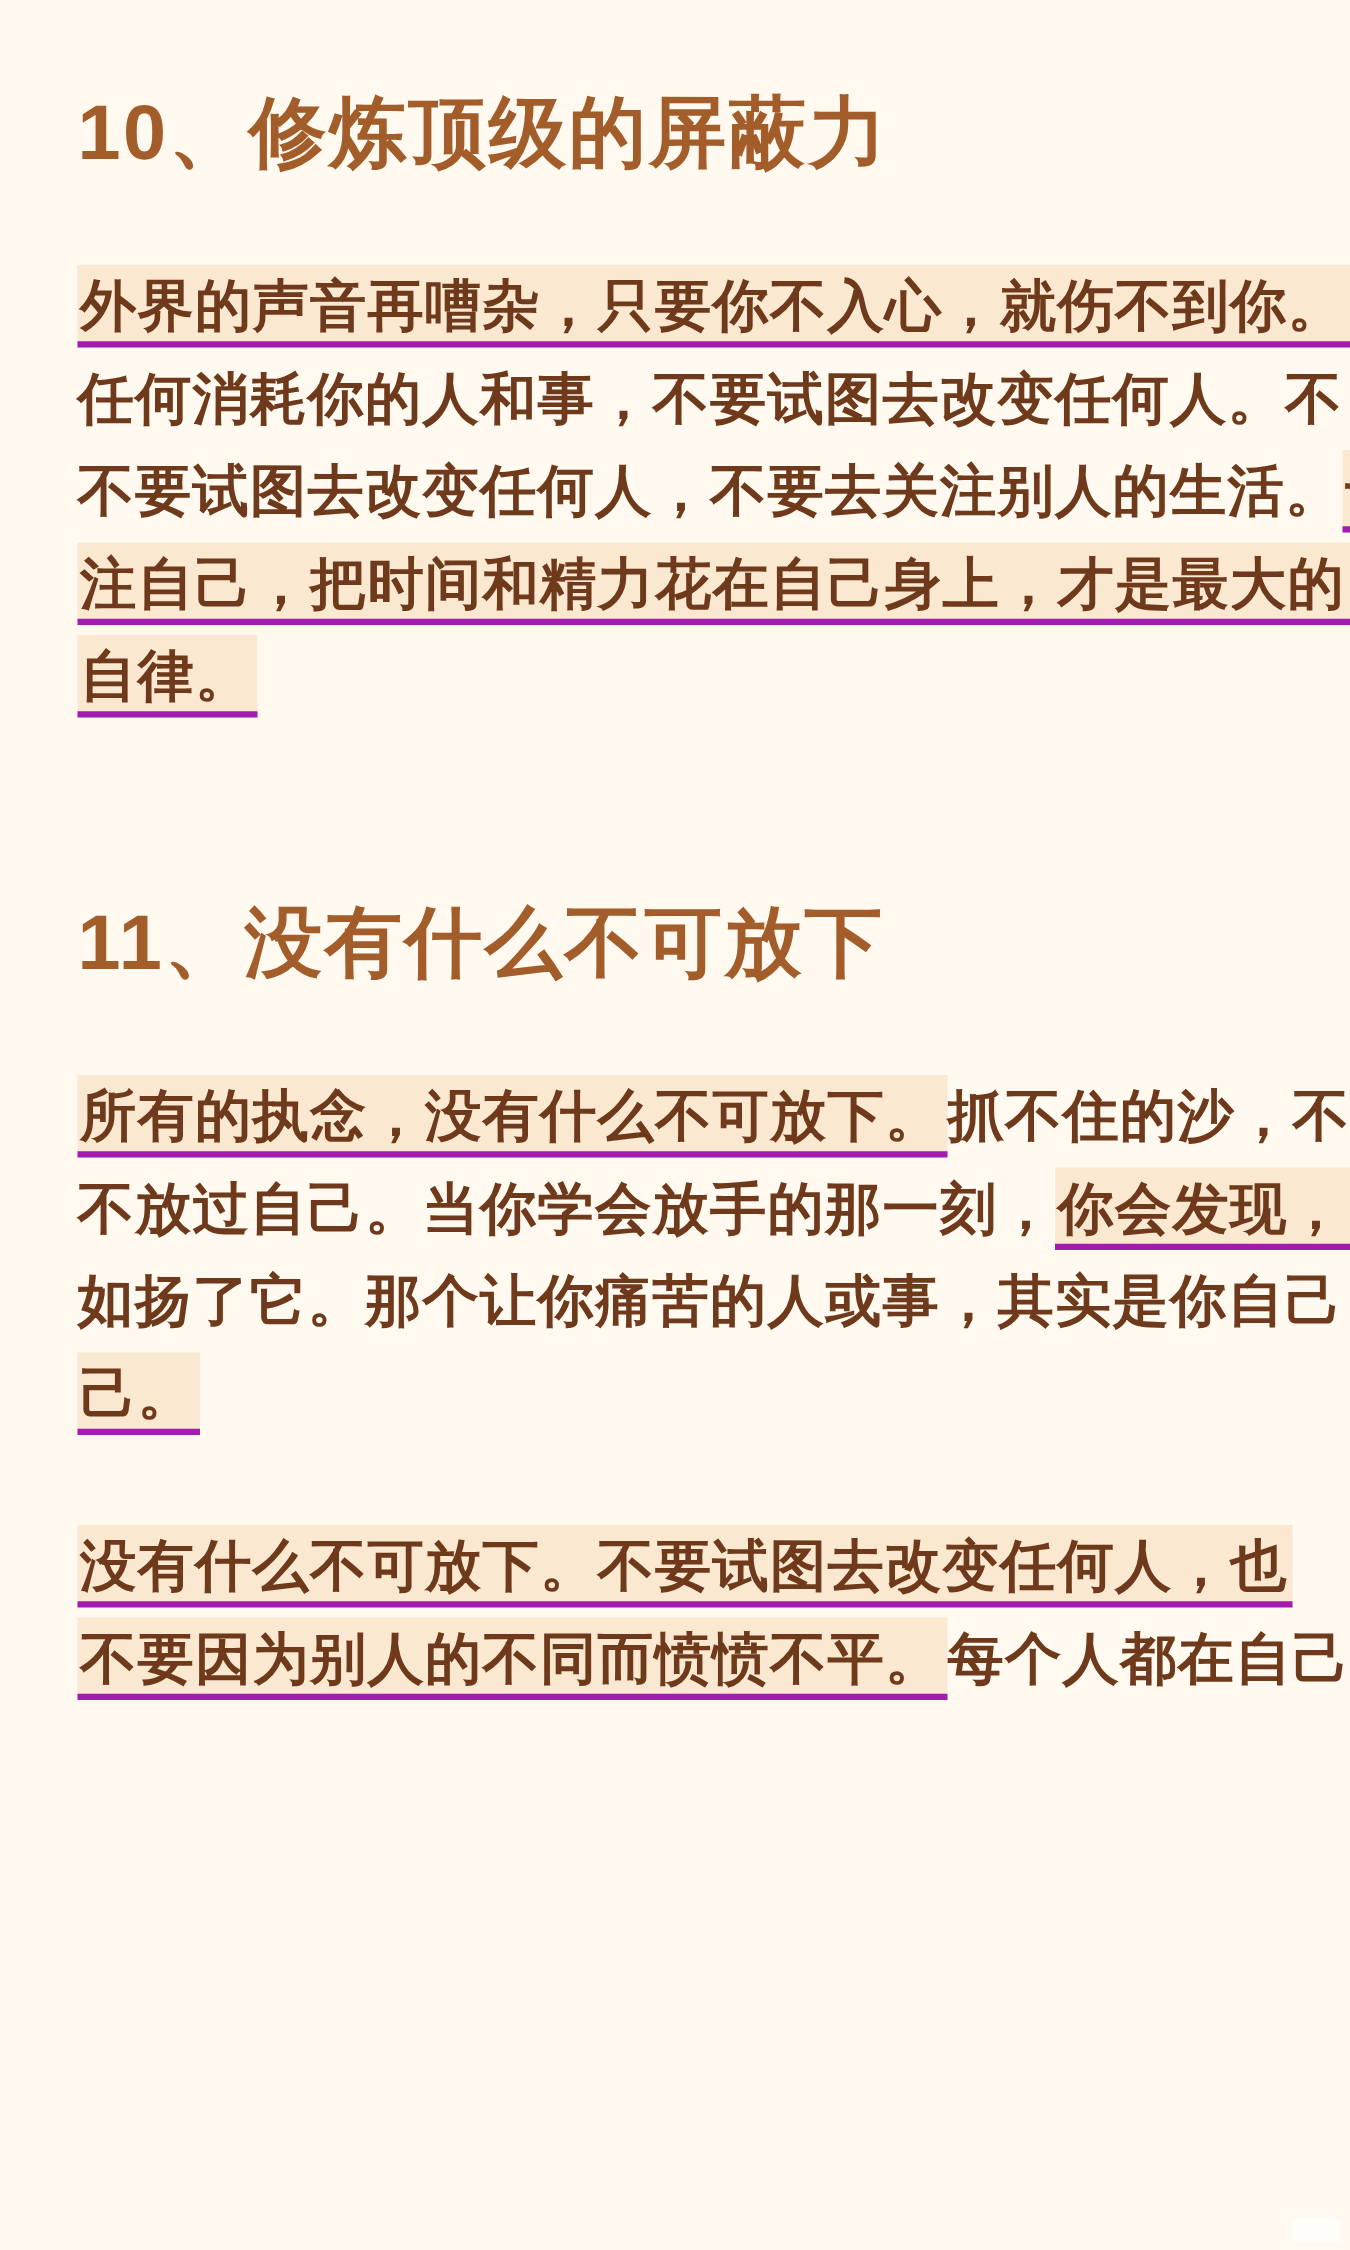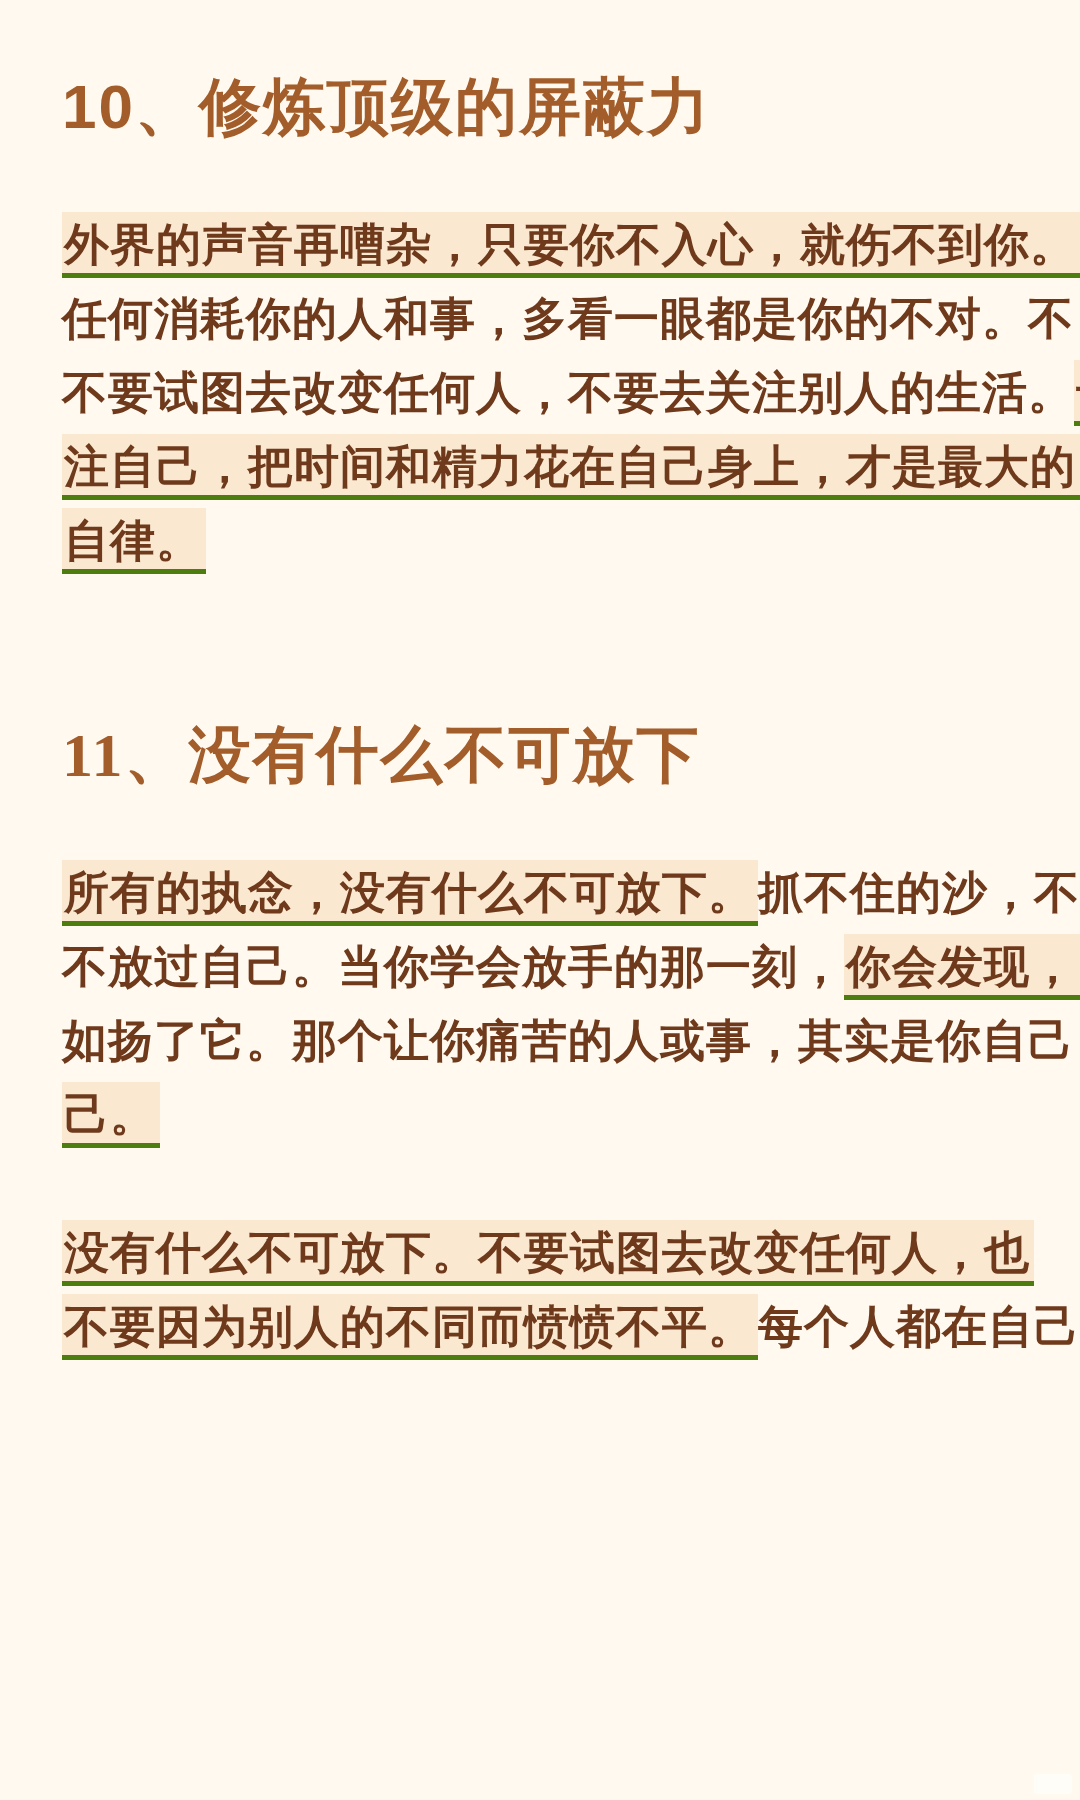--- a/index.html
+++ b/index.html
@@ -24,42 +24,41 @@
     margin: 0;
     font-family: "Liberation Sans", "DejaVu Sans", sans-serif;
     font-weight: 800;
     font-size: 62px;
     line-height: 74px;
     color: #A25D2A;
     letter-spacing: 2px;
   }
   .section + .section .section-heading {
     margin-top: 140px;
-    font-family: Liberation Serif, serif;
   }
   .para {
     margin-top: 64px;
     font-weight: 700;
     font-size: 45px;
     color: #6F3A1C;
     letter-spacing: 1px;
   }
   .line {
     height: 74px;
     line-height: 74px;
     white-space: nowrap;
   }
   .seg {
     display: inline-block;
     vertical-align: baseline;
     line-height: 56px;
   }
   .seg.hl {
     background: #FAE8D1;
-    border-bottom: 5px solid #4d7c0f;
+    border-bottom: 5px solid #a21caf;
     padding: 5px 4px 0 2px;
   }
   .watermark-box {
     position: absolute;
     right: 8px;
     bottom: 6px;
     width: 38px;
     height: 20px;
     background: #FFFDF7;
     border-radius: 4px;
@@ -67,21 +66,21 @@
 </style>
 </head>
 <body>
 
 <div class="card">
 
   <div class="section">
     <h1 class="section-heading">10、修炼顶级的屏蔽力</h1>
     <div class="para">
         <div class="line"><span class="seg hl">外界的声音再嘈杂，只要你不入心，就伤不到你。</span></div>
-        <div class="line"><span class="seg">任何消耗你的人和事，多看一眼都是你的不对。不</span></div>
+        <div class="line"><span class="seg">任何消耗你的人和事，不要试图去改变任何人。不</span></div>
         <div class="line"><span class="seg">不要试图去改变任何人，不要去关注别人的生活。</span><span class="seg hl">专</span></div>
         <div class="line"><span class="seg hl">注自己，把时间和精力花在自己身上，才是最大的</span></div>
         <div class="line"><span class="seg hl">自律。</span></div>
       </div>
   </div>
 
   <div class="section">
     <h1 class="section-heading">11、没有什么不可放下</h1>
     <div class="para">
         <div class="line"><span class="seg hl">所有的执念，没有什么不可放下。</span><span class="seg">抓不住的沙，不</span></div>

